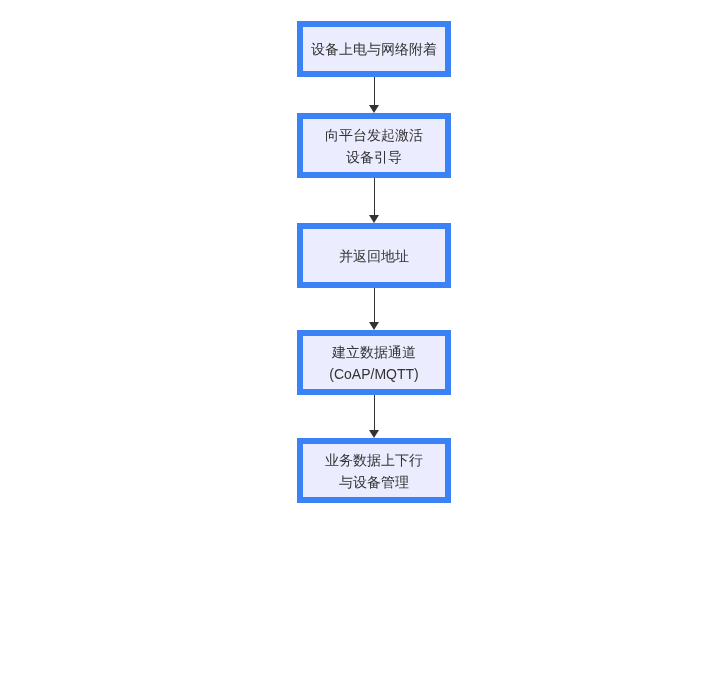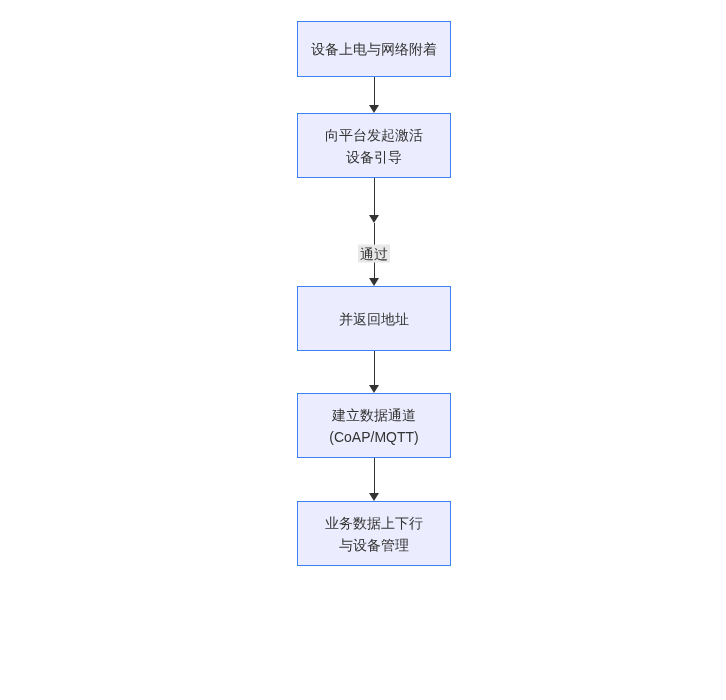--- a/index.html
+++ b/index.html
@@ -6,21 +6,21 @@
   body { background:#ffffff; font-family:"Liberation Sans","DejaVu Sans",sans-serif; }
   .canvas {
     position:relative; width:726px; height:700px; background:#ffffff; overflow:hidden;
   }
   .flow {
     position:absolute; left:297px; top:21px; width:154px;
     display:flex; flex-direction:column; align-items:center;
   }
   .node {
     width:154px; box-sizing:border-box;
-    background:#ECECFF; border:1px solid #3b82f6;
+    background:#ECECFF; border:6px solid #3b82f6;
     color:#333333; font-size:14px; text-align:center;
     display:flex; flex-direction:column; justify-content:center;
     line-height:22px;
   }
   .h56 { height:56px; }
   .h64 { height:65px; }
   .connector {
     position:relative; width:154px;
     display:flex; flex-direction:column; align-items:center;
   }
@@ -68,25 +68,20 @@
       <div>向平台发起激活</div>
       <div>设备引导</div>
     </div>
 
     <div class="connector c45">
       <div class="conn-line"></div>
       <div class="arrowhead"></div>
     </div>
 
 
-    <div class="connector c63">
-      <div class="conn-line"></div>
-      <div class="arrowhead"></div>
-      <div class="edge-label">通过</div>
-    </div>
 
     <div class="node h64">
       <div>并返回地址</div>
     </div>
 
     <div class="connector c42">
       <div class="conn-line"></div>
       <div class="arrowhead"></div>
     </div>
 

